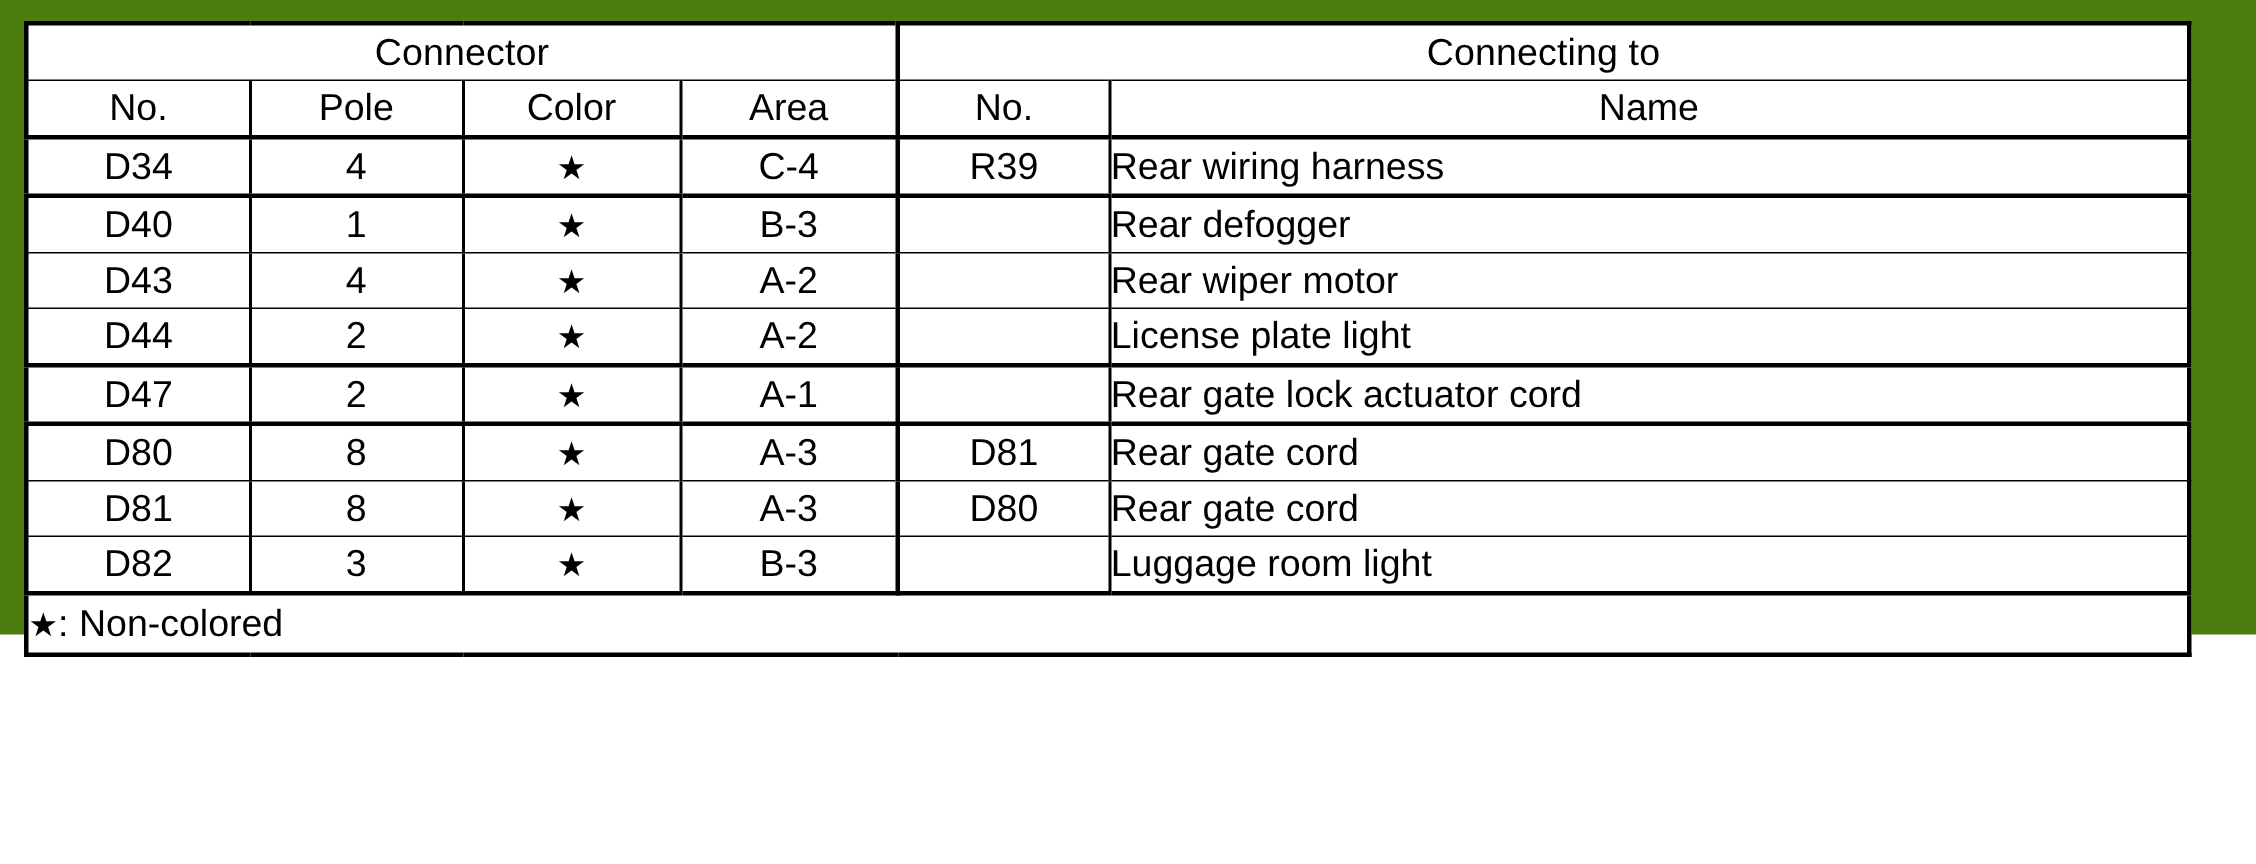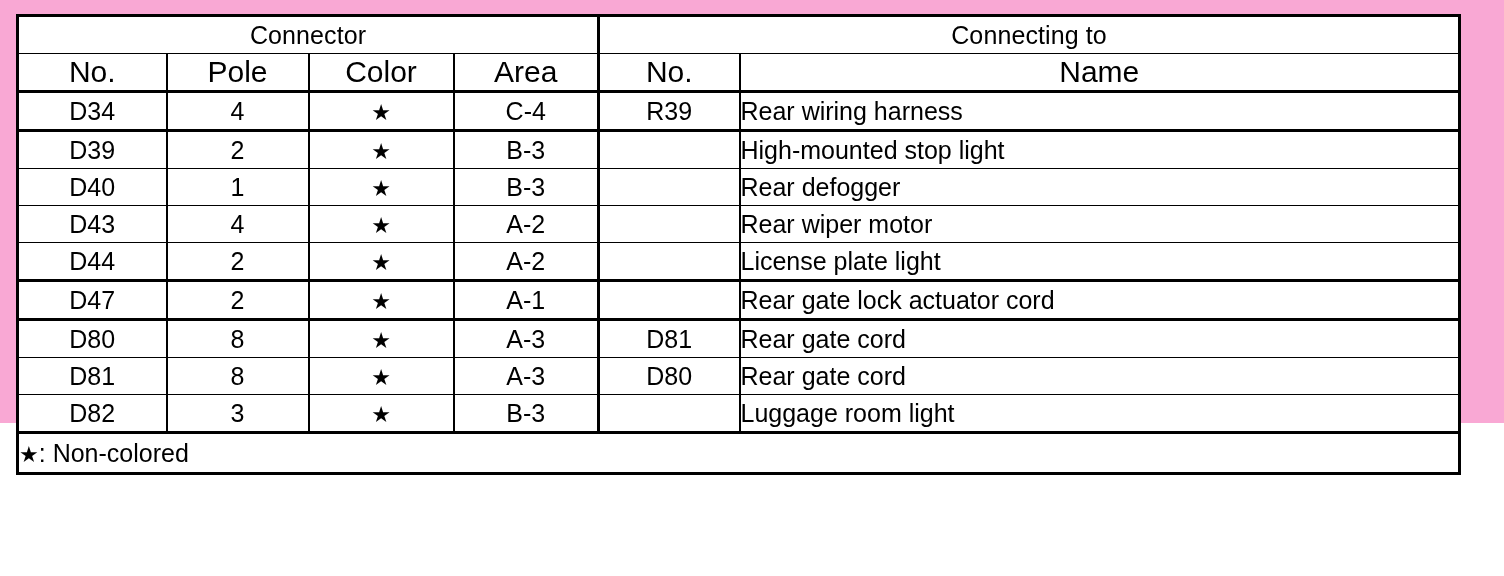--- a/index.html
+++ b/index.html
@@ -13,21 +13,21 @@
     height: 576px;
     overflow: hidden;
     font-family: "Liberation Sans", sans-serif;
     color: #000000;
   }
 
   #sheet {
     position: relative;
     width: 1504px;
     height: 423px;
-    background: #f9a8d4;
+    background: #4d7c0f;
   }
 
   
   #conn-table {
     position: absolute;
     left: 16px;
     top: 14px;
     width: 1442px;
     border-collapse: collapse;
     table-layout: fixed;
@@ -58,21 +58,21 @@
   
   .grouphead {
     height: 36px;
     text-align: center;
     font-size: 25px;
     letter-spacing: 0.1px;
   }
   .colhead {
     height: 36px;
     text-align: center;
-    font-size: 30px;
+    font-size: 25px;
   }
 
   
   .cell {
     height: 36px;
     font-size: 25px;
   }
   .c-center { text-align: center; }
   .c-left   { text-align: left; padding-left: 10px; }
 
@@ -123,28 +123,20 @@
     <tbody id="tbody">
         <tr>
           <td class="cell c-center hr-thick vr-thin">D34</td>
           <td class="cell c-center hr-thick vr-thin">4</td>
           <td class="cell c-center hr-thick vr-thin"><span class="star">★</span></td>
           <td class="cell c-center hr-thick vr">C-4</td>
           <td class="cell c-center hr-thick vr-thin">R39</td>
           <td class="cell c-left hr-thick">Rear wiring harness</td>
         </tr>
         <tr>
-          <td class="cell c-center hr-thin vr-thin">D39</td>
-          <td class="cell c-center hr-thin vr-thin">2</td>
-          <td class="cell c-center hr-thin vr-thin"><span class="star">★</span></td>
-          <td class="cell c-center hr-thin vr">B-3</td>
-          <td class="cell c-center hr-thin vr-thin"></td>
-          <td class="cell c-left hr-thin">High-mounted stop light</td>
-        </tr>
-        <tr>
           <td class="cell c-center hr-thin vr-thin">D40</td>
           <td class="cell c-center hr-thin vr-thin">1</td>
           <td class="cell c-center hr-thin vr-thin"><span class="star">★</span></td>
           <td class="cell c-center hr-thin vr">B-3</td>
           <td class="cell c-center hr-thin vr-thin"></td>
           <td class="cell c-left hr-thin">Rear defogger</td>
         </tr>
         <tr>
           <td class="cell c-center hr-thin vr-thin">D43</td>
           <td class="cell c-center hr-thin vr-thin">4</td>

